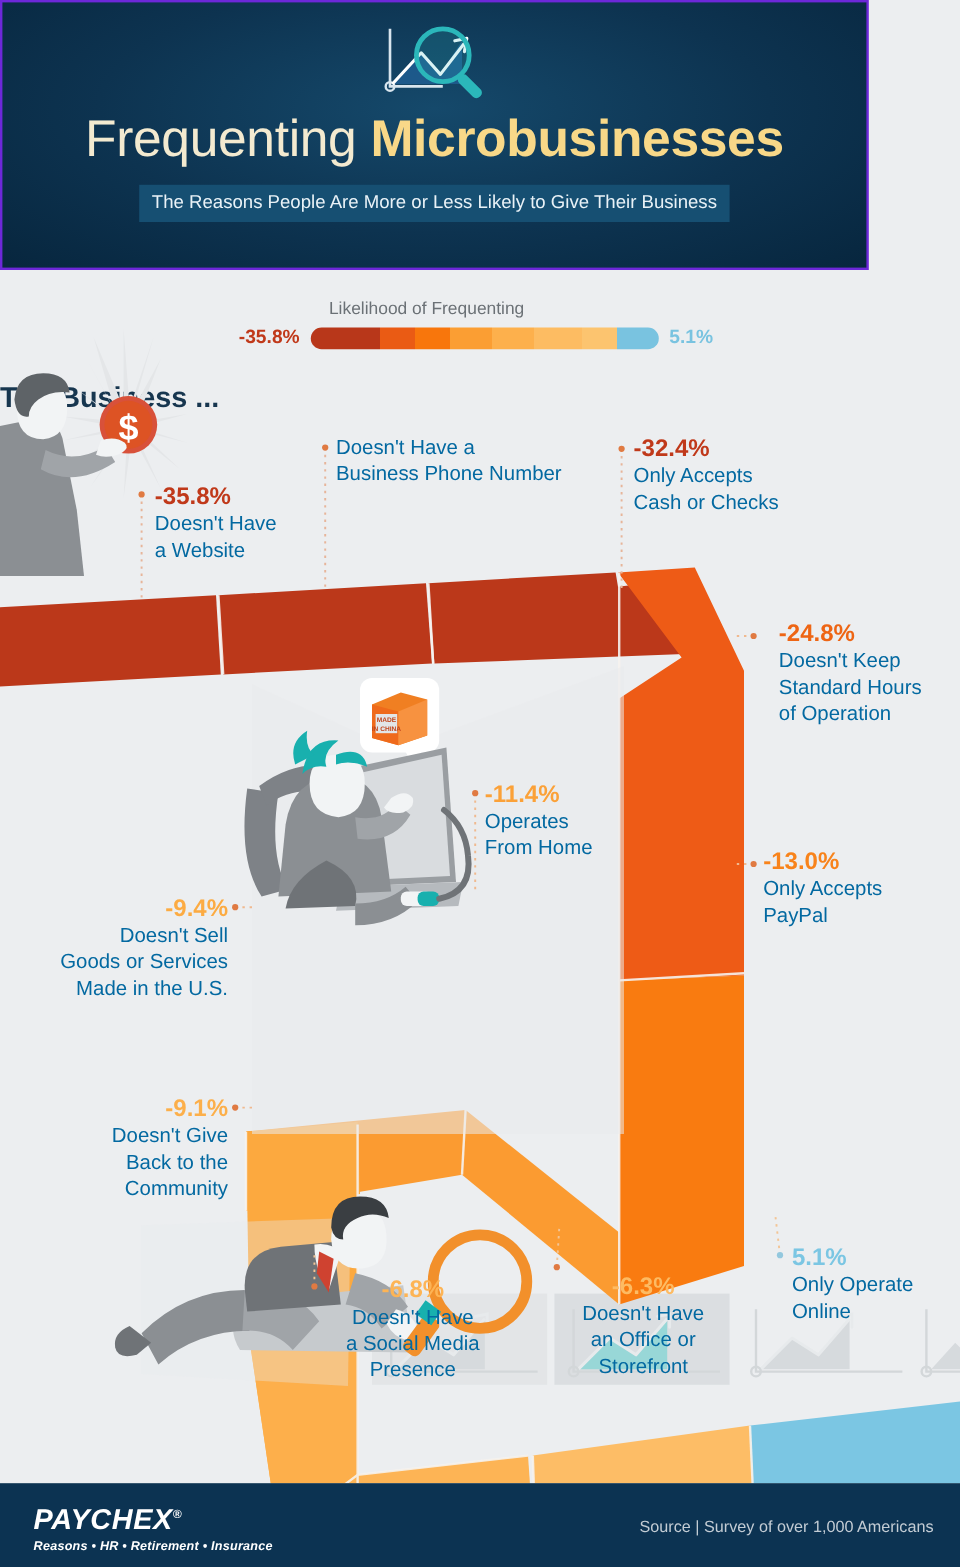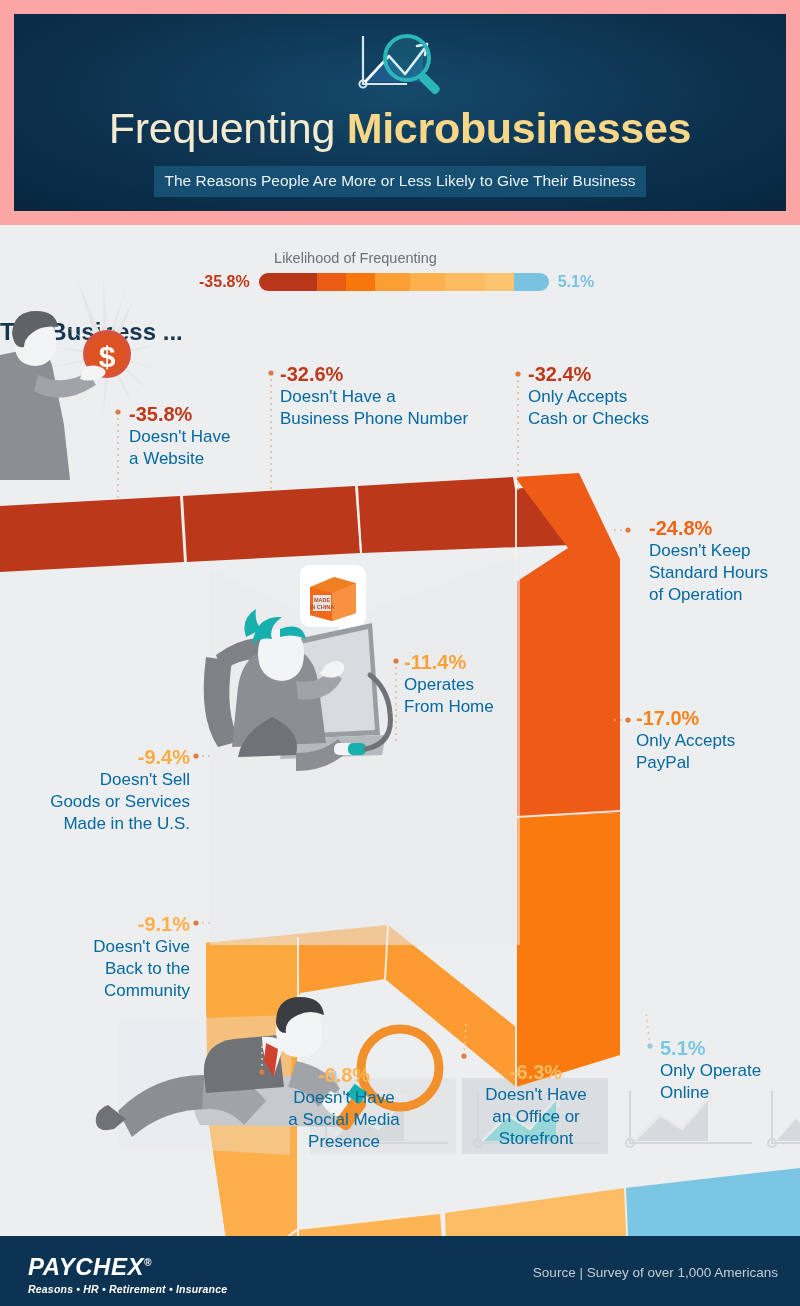--- a/index.html
+++ b/index.html
@@ -10,24 +10,24 @@
   #page{
     position:relative;
     width:800px;
     height:1306px;
     overflow:hidden;
     background:#eceef0;
   }
 
   
   .header-outer{
-    position:absolute;left:0;top:0;width:800px;height:225px;
-    background:#fca5a5;
+    position:absolute;left:0;top:0;width:724px;height:225px;
+    background:#6d28d9;
     box-sizing:border-box;
-    padding:14px;
+    padding:2px;
   }
   .header-inner{
     position:relative;width:100%;height:100%;
     background:radial-gradient(ellipse at 50% 40%, #15496b 0%, #0d3350 55%, #07263e 100%);
     overflow:hidden;
   }
   .hero-icon{
     position:absolute;left:50%;top:16px;transform:translateX(-50%);
   }
   .title{
@@ -315,36 +315,35 @@
       <rect x="349" y="862" width="16" height="14" fill="#18b0ae" transform="rotate(36 357 869)"></rect>
     </g>
   </svg>
 
   <div class="lbl" style="left:129px;top:402px;">
     <div class="pct" style="color:#c0391a;">-35.8%</div>
     <div class="txt">Doesn't Have<br>a Website</div>
   </div>
 
   <div class="lbl" style="left:280px;top:362px;">
-    <div class="pct" style="color:#c0391a;">-32.6%</div>
     <div class="txt">Doesn't Have a<br>Business Phone Number</div>
   </div>
 
   <div class="lbl" style="left:528px;top:362px;">
     <div class="pct" style="color:#c0391a;">-32.4%</div>
     <div class="txt">Only Accepts<br>Cash or Checks</div>
   </div>
 
   <div class="lbl" style="left:649px;top:516px;">
     <div class="pct" style="color:#ee6514;">-24.8%</div>
     <div class="txt">Doesn't Keep<br>Standard Hours<br>of Operation</div>
   </div>
 
   <div class="lbl" style="left:636px;top:706px;">
-    <div class="pct" style="color:#f8831b;">-17.0%</div>
+    <div class="pct" style="color:#f8831b;">-13.0%</div>
     <div class="txt">Only Accepts<br>PayPal</div>
   </div>
 
   <div class="lbl" style="left:404px;top:650px;">
     <div class="pct" style="color:#fba138;">-11.4%</div>
     <div class="txt">Operates<br>From Home</div>
   </div>
 
   <div class="lbl right" style="left:6px;top:745px;width:184px;">
     <div class="pct" style="color:#fcab42;">-9.4%</div>

